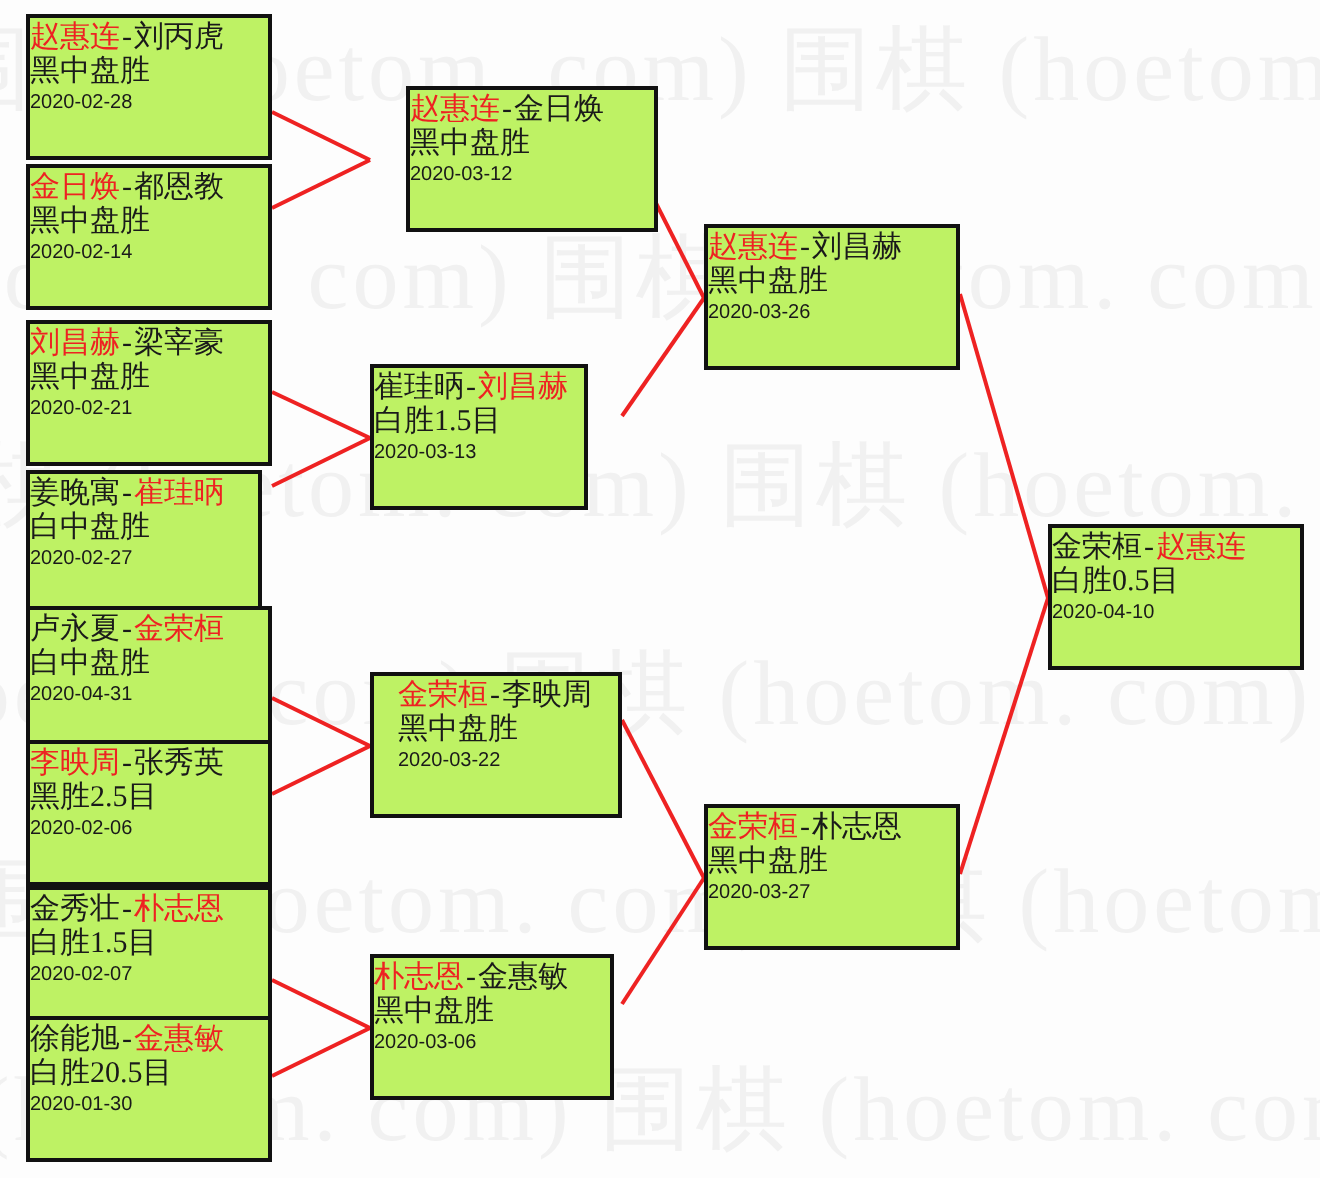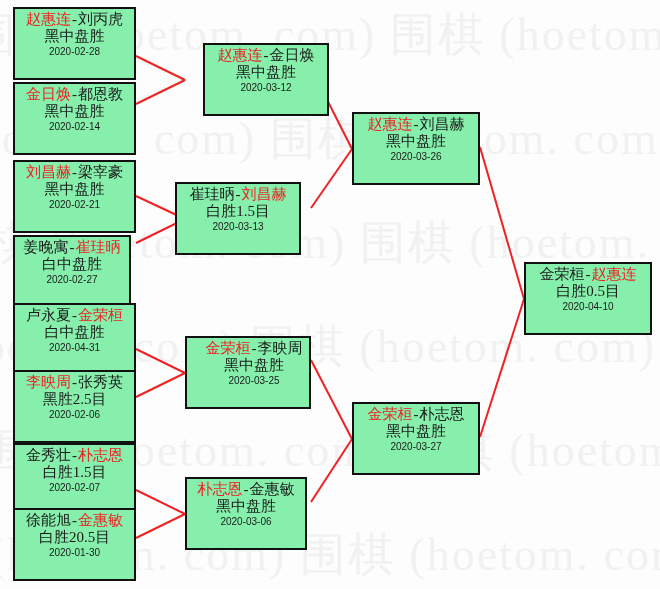--- a/index.html
+++ b/index.html
@@ -41,22 +41,22 @@
     z-index: 1;
     pointer-events: none;
   }
 
   
   .match {
     position: absolute;
     z-index: 2;
     box-sizing: border-box;
     border: 2px solid #111111;
-    background: #86efac;
-    text-align: center;
+    background: #bef264;
+    text-align: left;
     padding: 2px 0 3px 0;
     line-height: 1.16;
   }
   .players {
     font-size: 15px;
     color: #1a1a1a;
     white-space: nowrap;
   }
   .players .win { color: #ee2222; }
   .players .sep { color: #1a1a1a; padding: 0 1px; }
@@ -142,29 +142,29 @@
       <div class="match" style="left: 13px; top: 508px; width: 123px; height: 73px; border-color: rgb(17, 17, 17);">
         <div class="players"><span>徐能旭</span><span class="sep">-</span><span class="win">金惠敏</span></div>
         <div class="result">白胜20.5目</div>
         <div class="date">2020-01-30</div>
       </div>
       <div class="match" style="left: 185px; top: 43px; width: 126px; height: 73px; border-color: rgb(17, 17, 17); margin-left: 18px;">
         <div class="players"><span class="win">赵惠连</span><span class="sep">-</span><span>金日焕</span></div>
         <div class="result">黑中盘胜</div>
         <div class="date">2020-03-12</div>
       </div>
-      <div class="match" style="left: 175px; top: 182px; width: 126px; height: 73px; border-color: rgb(17, 17, 17);">
+      <div class="match" style="left: 185px; top: 182px; width: 109px; height: 73px; border-color: rgb(17, 17, 17);">
         <div class="players"><span>崔珪昞</span><span class="sep">-</span><span class="win">刘昌赫</span></div>
         <div class="result">白胜1.5目</div>
         <div class="date">2020-03-13</div>
       </div>
       <div class="match" style="left: 185px; top: 336px; width: 126px; height: 73px; border-color: rgb(17, 17, 17); padding-left: 12px;">
         <div class="players"><span class="win">金荣桓</span><span class="sep">-</span><span>李映周</span></div>
         <div class="result">黑中盘胜</div>
-        <div class="date">2020-03-25</div>
+        <div class="date">2020-03-22</div>
       </div>
       <div class="match" style="left: 185px; top: 477px; width: 122px; height: 73px; border-color: rgb(17, 17, 17);">
         <div class="players"><span class="win">朴志恩</span><span class="sep">-</span><span>金惠敏</span></div>
         <div class="result">黑中盘胜</div>
         <div class="date">2020-03-06</div>
       </div>
       <div class="match" style="left: 352px; top: 112px; width: 128px; height: 73px; border-color: rgb(17, 17, 17);">
         <div class="players"><span class="win">赵惠连</span><span class="sep">-</span><span>刘昌赫</span></div>
         <div class="result">黑中盘胜</div>
         <div class="date">2020-03-26</div>

